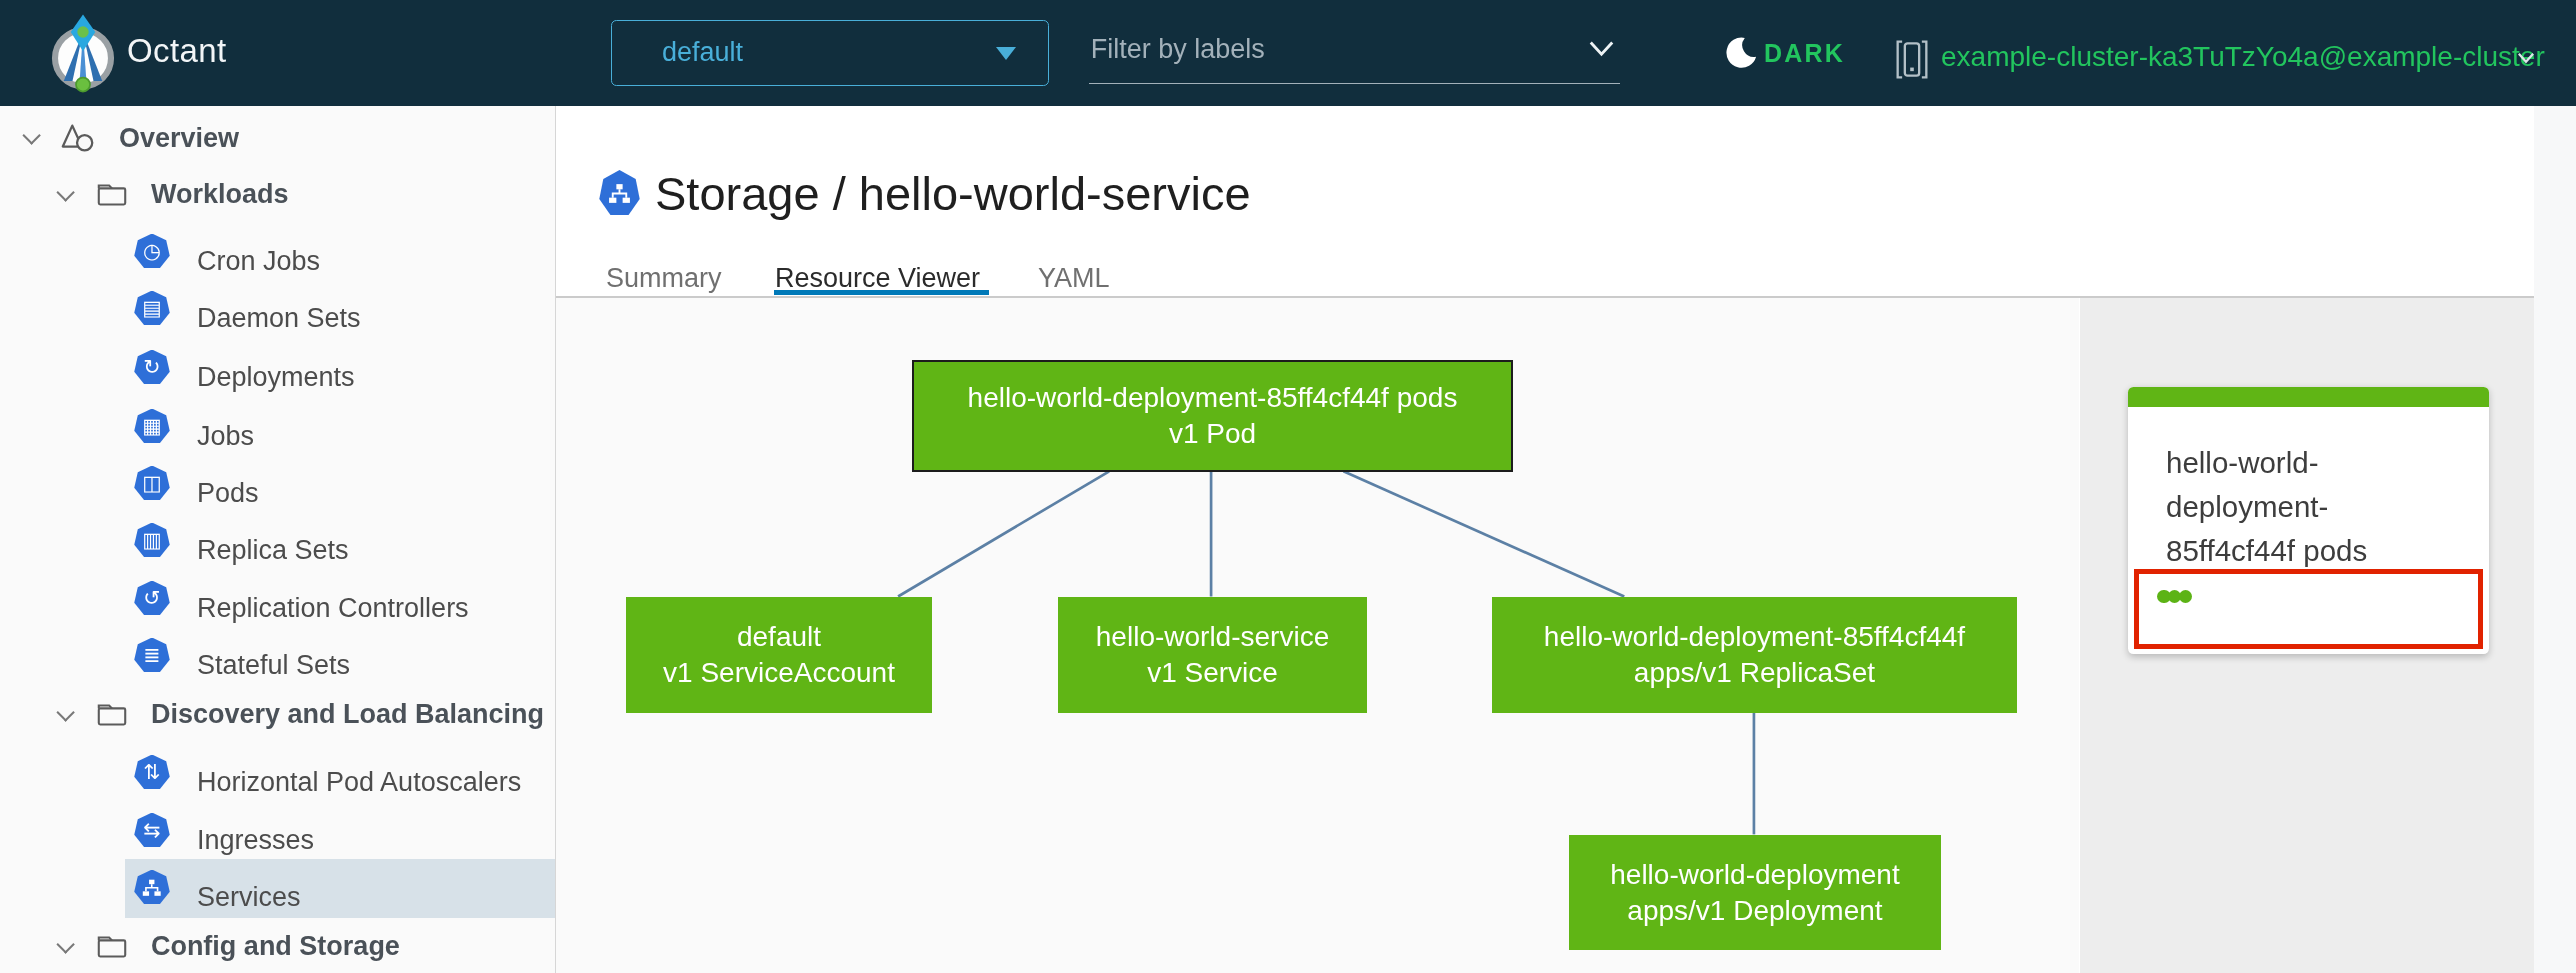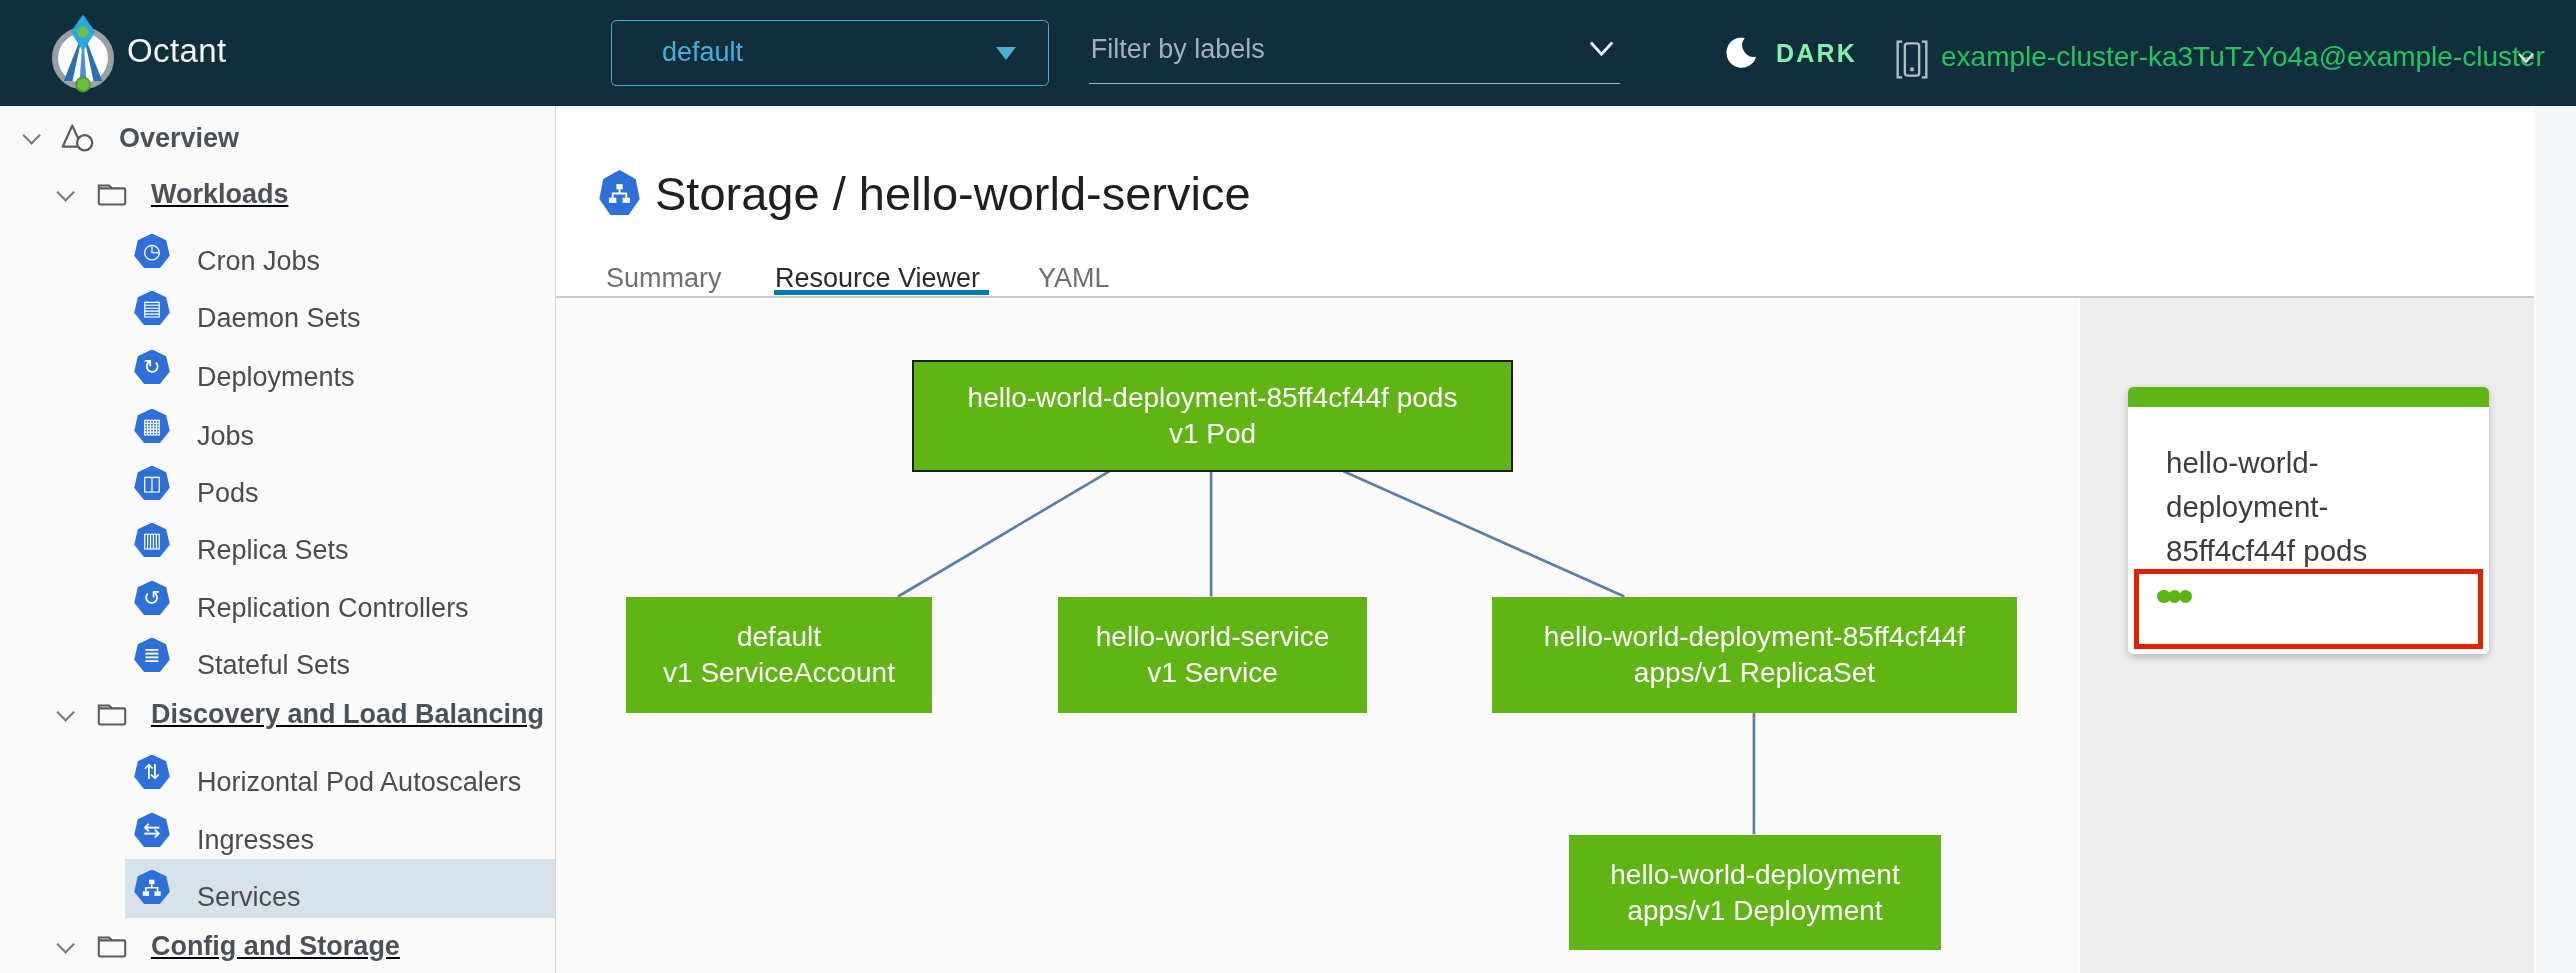--- a/index.html
+++ b/index.html
@@ -17,35 +17,35 @@
   .ns-value { position:absolute; left:50px; top:0; line-height:63px; font-size:27px; color:#49afd9; }
   .ns-caret { position:absolute; right:32px; top:26px; width:0; height:0;
               border-left:10.7px solid transparent; border-right:10.7px solid transparent;
               border-top:13.4px solid #49afd9; }
   .filter { position:absolute; left:1089px; top:19.7px; width:531px; height:64px;
             border-bottom:1.8px solid #a3b1ba; }
   .filter-ph { position:absolute; left:1.8px; top:0; line-height:59px; font-size:27px; color:#a3b1ba; }
   .filter-chev { position:absolute; right:5.4px; top:19.7px; }
   .dark-toggle { position:absolute; left:1724px; top:34px; height:39px; }
   .moon { position:absolute; left:0; top:1.8px; }
-  .dark-label { position:absolute; left:52px; top:5.4px; font-size:25px; font-weight:700;
-                letter-spacing:2.2px; color:#86efac; }
+  .dark-label { position:absolute; left:40px; top:5.4px; font-size:25px; font-weight:700;
+                letter-spacing:2.2px; color:#22c55e; }
   .cluster-sel { position:absolute; left:1894px; top:36px; height:47px; }
   .cluster-icon { position:absolute; left:0; top:1.8px; }
   .cluster-label { position:absolute; left:47px; top:5.4px; font-size:28px; color:#22c55e; white-space:nowrap; }
   .cluster-chev { position:absolute; left:623px; top:16px; }
 
   
   .sidebar { position:absolute; left:0; top:106px; width:556px; height:868px;
              background:#fafafa; border-right:1.8px solid #d6d6d6; }
   .srow { position:absolute; left:0; width:100%; height:57px; display:flex; align-items:center; }
   .srow .chev { width:13.4px; height:13.4px; border-right:2.7px solid #787878; border-bottom:2.7px solid #787878;
                 transform:rotate(45deg) translateY(-2.7px); flex:none; }
   .lvl0 { padding-left:23px; } .lvl0 .chev { margin-right:23px; }
-  .lvl1 { padding-left:57px;text-decoration:underline; } .lvl1 .chev { margin-right:25px; }
+  .lvl1 { padding-left:57px; } .lvl1 .chev { margin-right:25px; }
   .lvl2 { padding-left:134px; }
   .grp-icon { flex:none; margin-right:21.5px; }
   .grp-label { font-size:27px; font-weight:700; color:#4a5158; }
   .hepta { flex:none; width:36px; height:36px; margin-right:27px; background:#2e6fd8;
            clip-path:polygon(50% 0%, 89.5% 19%, 99.3% 61.7%, 72.1% 95.9%, 27.9% 95.9%, 0.7% 61.7%, 10.5% 19%);
            display:flex; align-items:center; justify-content:center; }
   .hepta .glyph { color:#ffffff; font-size:20.6px; line-height:1; }
   .item-label { font-size:27px; font-weight:400; color:#4c4c4c;margin-top:20px; }
   .sel-highlight { position:absolute; left:125px; right:0; top:753px; height:59px; background:#d7e1e8; }
 

